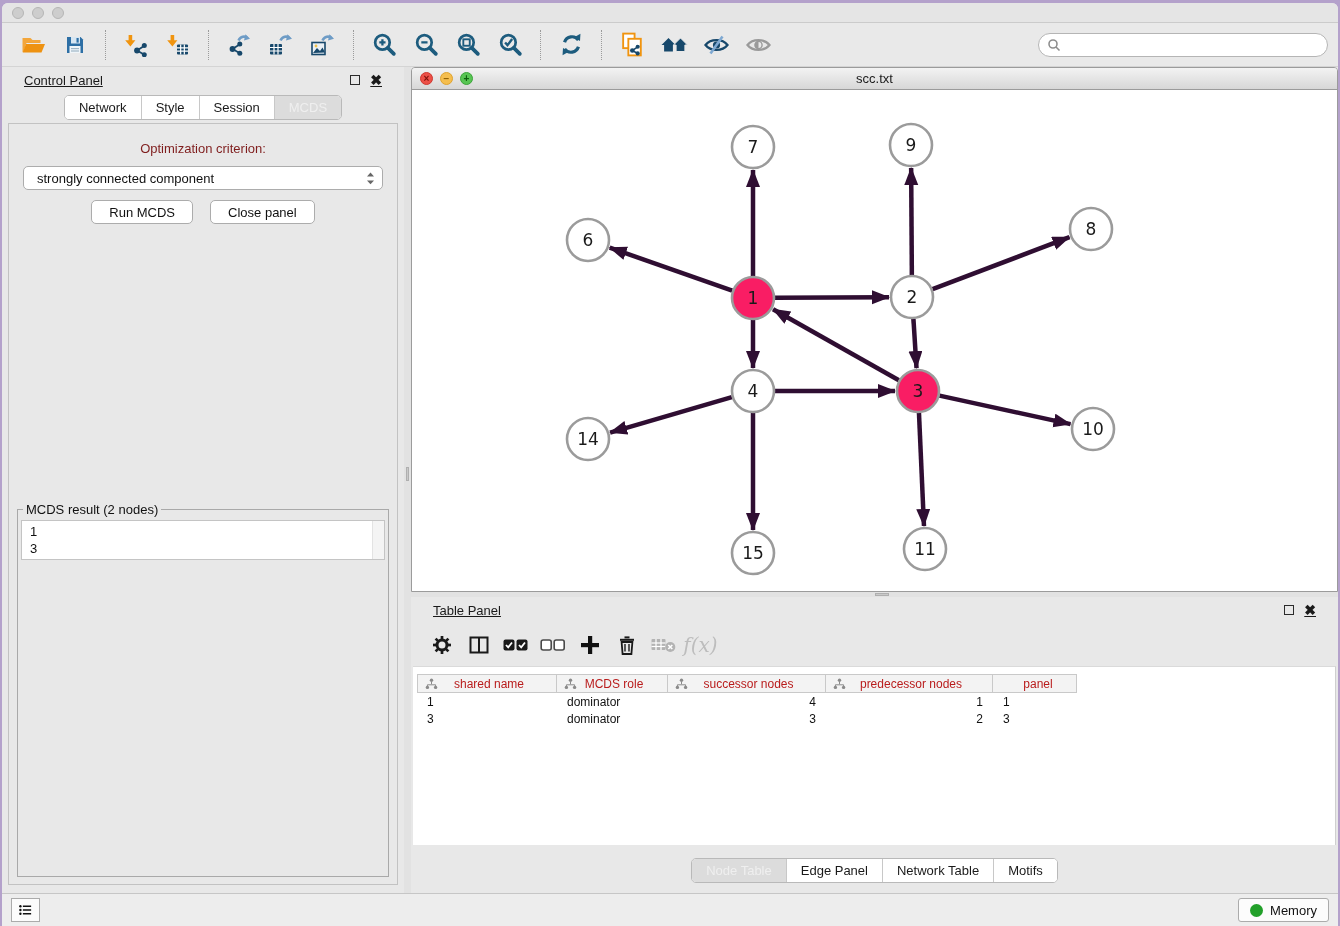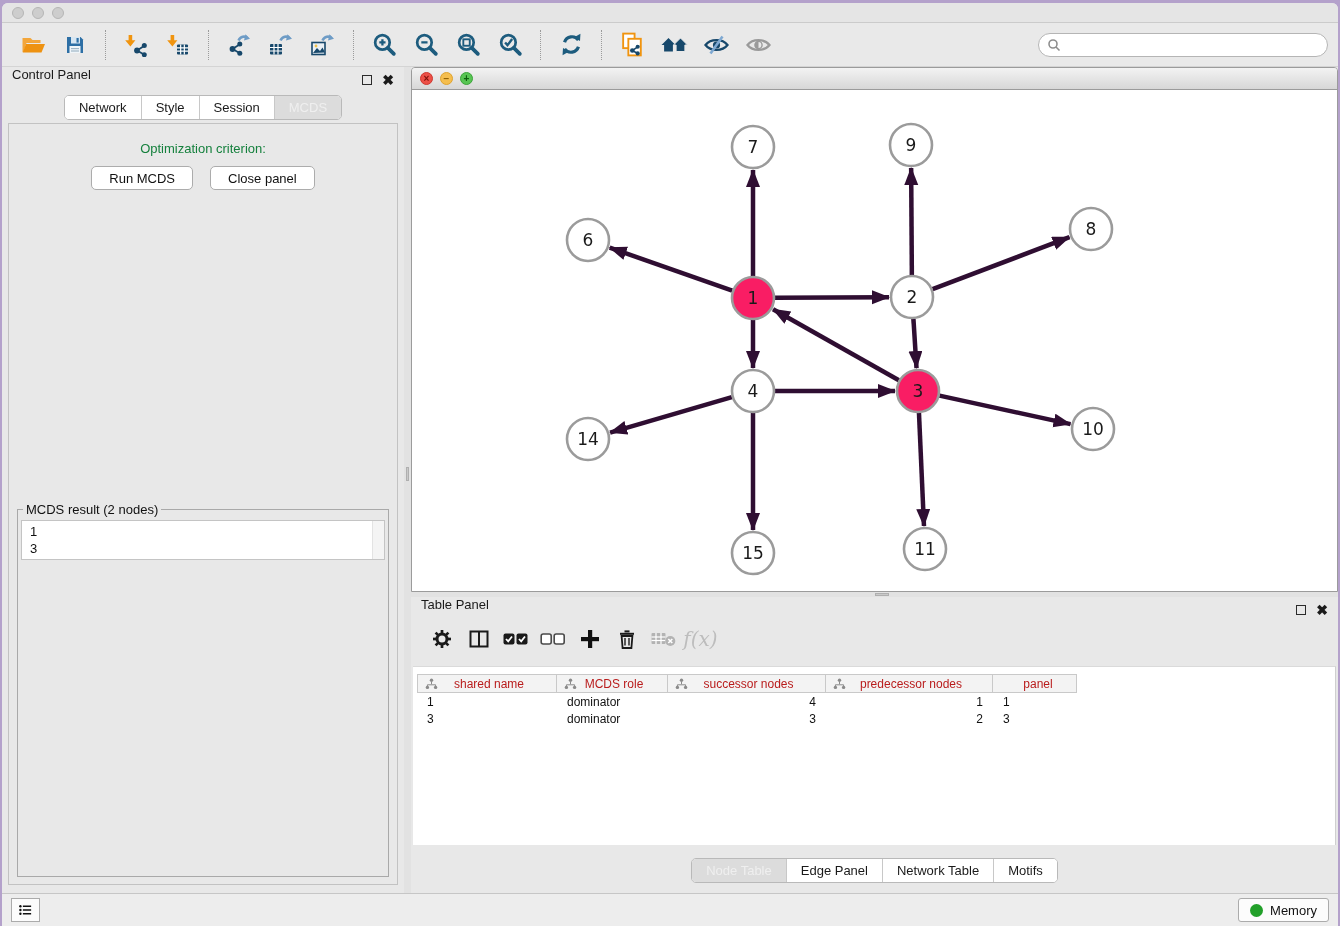--- a/index.html
+++ b/index.html
@@ -30,34 +30,34 @@
   .search-wrap svg { position:absolute; left:9px; top:5px; }
   .search { width:290px; height:24px; border:1px solid #B5B5B5; border-radius:12px;
     background:#fff; padding:0 8px 0 28px; font-size:13px; outline:none;
     font-family:"Liberation Sans",sans-serif; }
 
   
   .main { flex:1; display:flex; min-height:0; }
 
   
   .control-panel { width:402px; flex:0 0 auto; display:flex; flex-direction:column; background:#E8E8E8; }
-  .panel-header { height:26px; display:flex; padding:0 10px;
-    font-size:13px; color:#1a1a1a; flex:0 0 auto; }
+  .panel-header { height:26px; display:flex; align-items:center; padding:0 22px;
+    font-size:13px; color:#1a1a1a; flex:0 0 auto;text-decoration:underline; }
   .panel-btns { margin-left:auto; display:flex; gap:10px; align-items:center; }
   .float-btn { width:10px; height:10px; border:1.6px solid #2b2b2b; background:transparent; }
   .close-btn { font-size:14px; font-weight:bold; color:#1a1a1a; line-height:10px; }
   .tabs-row { display:flex; justify-content:center; margin:2px 0 3px; flex:0 0 auto; }
   .seg { display:flex; border:1px solid #B9B9B9; border-radius:5px; overflow:hidden; background:#fff; }
   .seg-tab { padding:4px 14px; font-size:13px; color:#1a1a1a; background:#fff;
     border-right:1px solid #C8C8C8; cursor:default; }
   .seg-tab:last-child { border-right:none; }
   .seg-tab.selected { background:#DCDCDC; color:#EFEFEF; }
   .cp-content { flex:1; margin:0 6px 8px; border:1px solid #C2C2C2; background:#E8E8E8;
     display:flex; flex-direction:column; min-height:0; }
-  .opt-label { text-align:center; font-size:13px; color:#15803d; margin-top:17px; }
+  .opt-label { text-align:center; font-size:13px; color:#7f1d1d; margin-top:17px; }
   .select-box { margin:10px 14px 0; height:24px; background:#fff; border:1px solid #ACACAC;
     border-radius:5px; display:flex; align-items:center; padding:0 7px 0 13px; font-size:13px; color:#111; }
   .select-box .chev { margin-left:auto; display:flex; }
   .btn-row { display:flex; justify-content:center; gap:17px; margin-top:10px; }
   .btn { height:24px; padding:0 17px; background:#fff; border:1px solid #ACACAC; border-radius:5px;
     font-size:13px; color:#111; display:flex; align-items:center; cursor:default; }
   .cp-spacer { flex:1; }
   .result-fieldset { margin:0 8px 7px; border:1px solid #A9A9A9; padding:3px;
     height:375px; flex:0 0 auto; display:flex; }
   .result-fieldset legend { font-size:13px; color:#111; padding:0 3px; margin-left:2px; }
@@ -85,21 +85,21 @@
     justify-content:center; font-size:10px; font-weight:bold; line-height:1; }
   .nl-close { background:#EC5047; border:1px solid #CE382F; color:#7E100A; }
   .nl-min  { background:#F5BE4E; border:1px solid #DFA32F; color:#8F5F00; }
   .nl-zoom { background:#58C553; border:1px solid #3CA33A; color:#0D5E0D; }
   .net-title { flex:1; text-align:center; font-size:13px; color:#1a1a1a; }
   .canvas { flex:1; background:#fff; position:relative; }
   .canvas svg { position:absolute; left:0; top:0; }
 
   
   .table-panel { flex:1; display:flex; flex-direction:column; background:#E8E8E8; min-height:0; }
-  .tp-toolbar { height:43px; flex:0 0 auto; display:flex; padding:0 12px; }
+  .tp-toolbar { height:43px; flex:0 0 auto; display:flex; align-items:center; padding:0 12px; }
   .tpi { width:37px; height:32px; display:flex; align-items:center; justify-content:center; cursor:default; }
   .fx { font-family:"DejaVu Serif", serif; font-style:italic; font-size:20px; color:#BDBDBD; }
   .table-area { flex:1; background:#fff; margin:0 2px; padding:7px 0 0 4px; overflow:hidden;
     border-top:1px solid #DADADA; border-right:1px solid #CFCFCF; }
   .thead { display:flex; }
   .th { height:19px; background:#F3F3F3; border:1px solid #C9C9C9; border-left:none;
     display:flex; align-items:center; font-size:12px; color:#b91c1c; padding-left:7px; }
   .th:first-child { border-left:1px solid #C9C9C9; }
   .th .th-label { flex:1; text-align:center; padding-right:16px; }
   .th.no-icon .th-label { padding-right:0; }
@@ -306,20 +306,29 @@
       <div class="tabs-row">
         <div class="seg">
             <span class="seg-tab">Network</span>
             <span class="seg-tab">Style</span>
             <span class="seg-tab">Session</span>
             <span class="seg-tab selected">MCDS</span>
           </div>
       </div>
       <div class="cp-content">
         <div class="opt-label">Optimization criterion:</div>
+        <div class="select-box">
+          <span>strongly connected component</span>
+          <span class="chev">
+            <svg width="9" height="15" viewBox="0 0 9 15">
+                <path d="M1 5.4 L4.5 1.5 L8 5.4 z" fill="#666"></path>
+                <path d="M1 9.4 L4.5 13.3 L8 9.4 z" fill="#666"></path>
+              </svg>
+          </span>
+        </div>
         <div class="btn-row">
           <button class="btn">Run MCDS</button>
           <button class="btn">Close panel</button>
         </div>
         <div class="cp-spacer"></div>
         <fieldset class="result-fieldset">
           <legend>MCDS result (2 nodes)</legend>
           <div class="result-area">
             <div>
                 <div>1</div>
@@ -337,20 +346,21 @@
 
     <div class="right-col">
 
       <div class="net-window">
         <div class="net-titlebar">
           <span class="net-lights">
             <span class="nl nl-close">×</span>
             <span class="nl nl-min">−</span>
             <span class="nl nl-zoom">+</span>
           </span>
+          <span class="net-title">scc.txt</span>
         </div>
         <div class="canvas">
           <svg width="927" height="502" viewBox="0 0 927 502">
               <defs>
                 <marker id="arrow" markerUnits="userSpaceOnUse" markerWidth="20" markerHeight="16" refX="17" refY="7" orient="auto">
                   <path d="M0,0 L18,7 L0,14 z" fill="#2F0E32"></path>
                 </marker>
               </defs>
               <line x1="341" y1="186" x2="341" y2="80" stroke="#2F0E32" stroke-width="4.5" marker-end="url(#arrow)"></line>
               <line x1="320.2449403778676" y1="200.7042820722201" x2="197.69847142313844" y2="157.6273414699517" stroke="#2F0E32" stroke-width="4.5" marker-end="url(#arrow)"></line>

